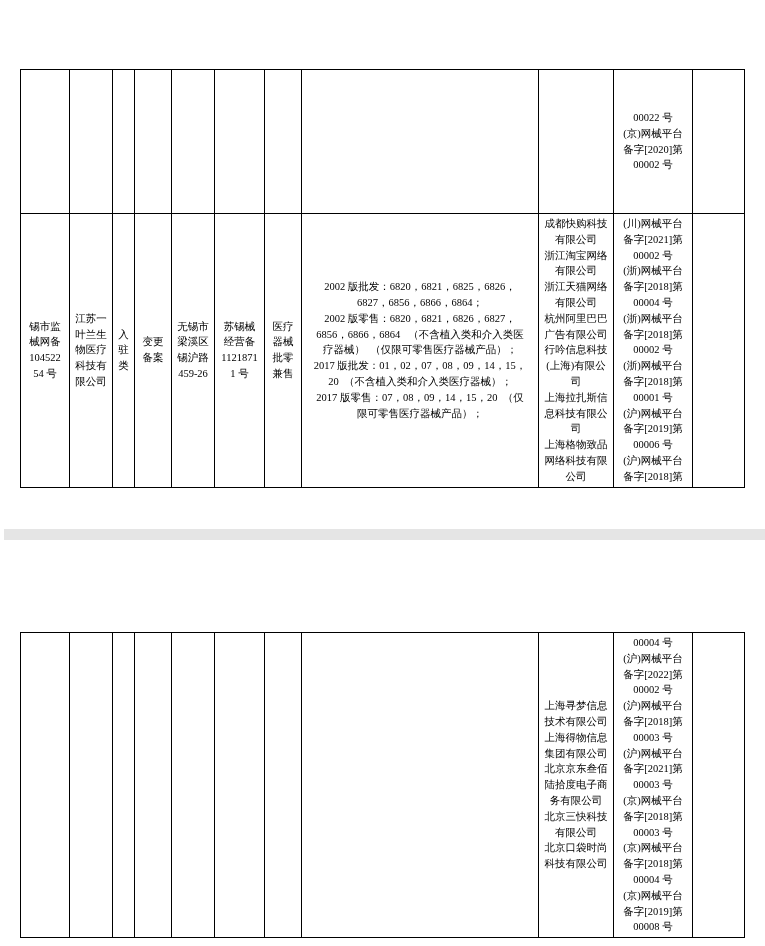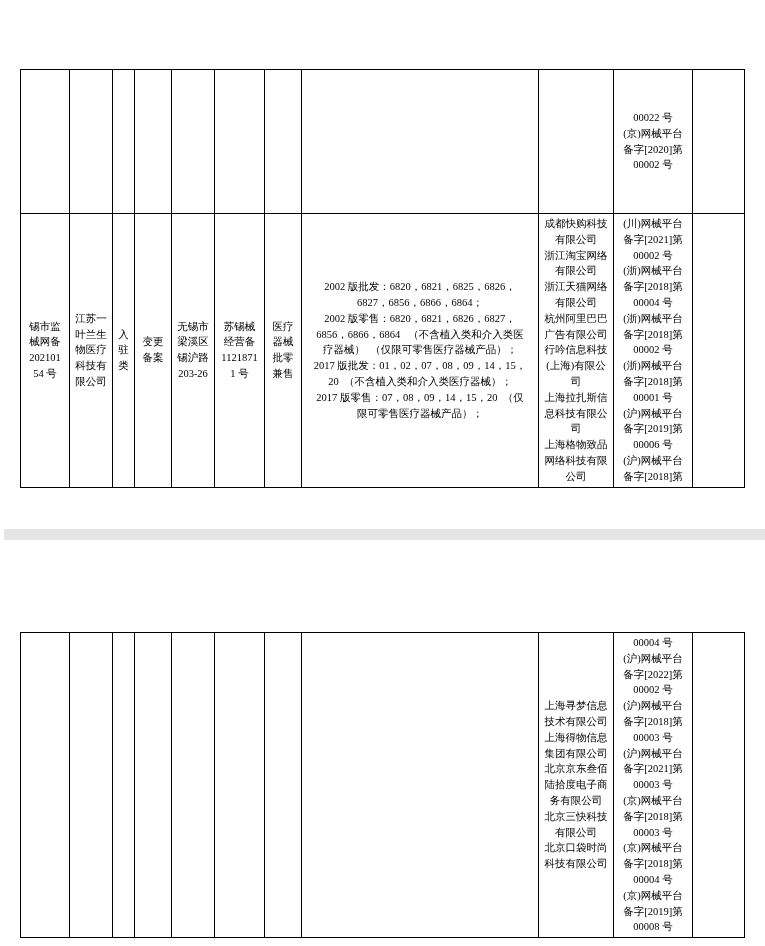--- a/index.html
+++ b/index.html
@@ -81,36 +81,36 @@
       <td></td>
       <td class="va-top tight">00022 号
 (京)网械平台
 备字[2020]第
 00002 号</td>
       <td></td>
     </tr>
     <tr class="r2">
       <td>锡市监
 械网备
-202101
+104522
 54 号</td>
       <td>江苏一
 叶兰生
 物医疗
 科技有
 限公司</td>
       <td>入
 驻
 类</td>
       <td>变更
 备案</td>
       <td>无锡市
 梁溪区
 锡沪路
-203-26</td>
+459-26</td>
       <td>苏锡械
 经营备
 1121871
 1 号</td>
       <td>医疗
 器械
 批零
 兼售</td>
       <td>2002 版批发：6820，6821，6825，6826，
 6827，6856，6866，6864；

